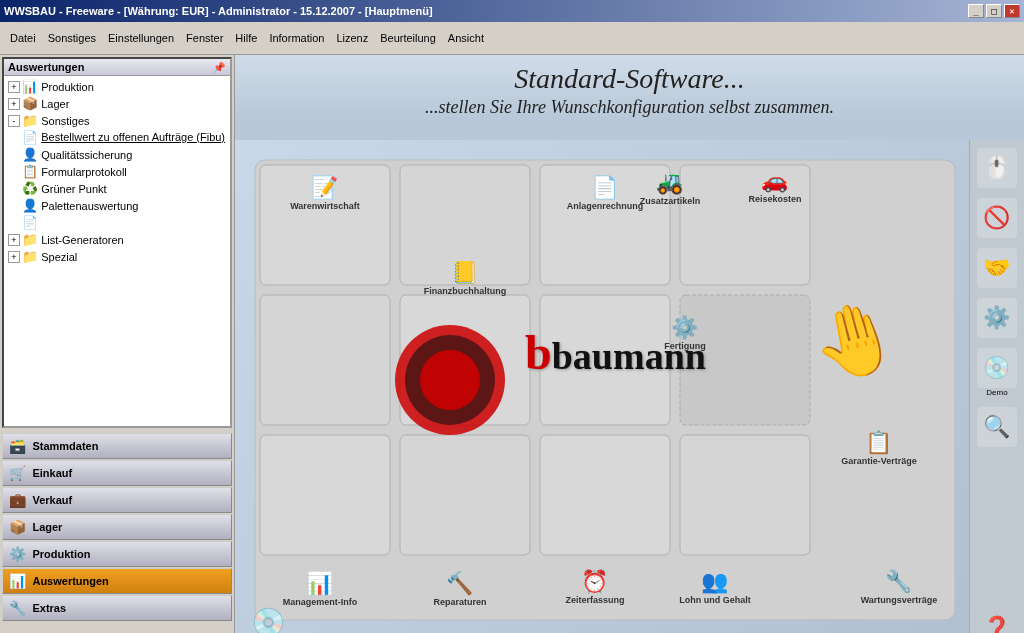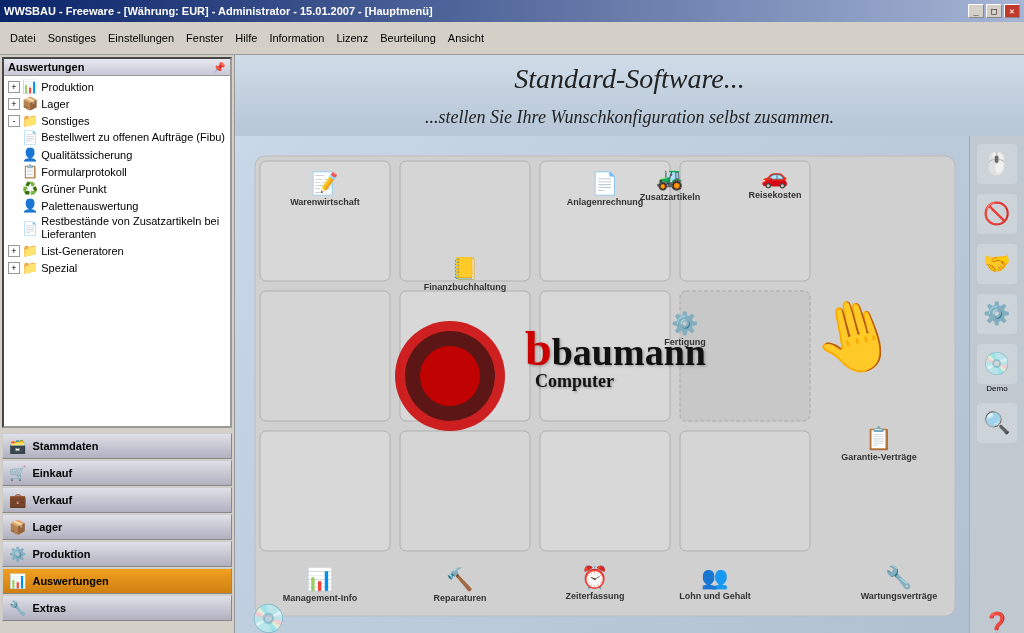--- a/index.html
+++ b/index.html
@@ -146,29 +146,29 @@
       background: #b8c8d8;
       position: relative;
       overflow: hidden;
     }
 
     .headline {
       font-family: 'Times New Roman', cursive;
       font-size: 28px;
       font-style: italic;
       color: #222;
-      margin-bottom: 12px;
+      margin-bottom: 2px;
       font-weight: normal;
     }
     .subheadline {
       font-family: 'Times New Roman', cursive;
       font-size: 18px;
       font-style: italic;
       color: #222;
-      margin-bottom: 8px;
+      margin-bottom: 22px;
     }
     .right-icon {
       width: 40px; height: 40px;
       display: flex; align-items: center; justify-content: center;
       font-size: 22px;
       cursor: pointer;
       background: rgba(255,255,255,0.2);
       border-radius: 4px;
     }
 
@@ -183,21 +183,21 @@
       color: #333;
       cursor: pointer;
       padding-bottom: 4px;
     }
     .pp .icon { font-size: 22px; }
   </style>
 </head>
 <body>
 
 <div class="window-title-bar">
-  <span>WWSBAU - Freeware - [Währung: EUR] - Administrator - 15.01.2007 - [Hauptmenü]</span>
+  <span>WWSBAU - Freeware - [Währung: EUR] - Administrator - 15.12.2007 - [Hauptmenü]</span>
   <div class="window-controls">
     <button class="win-btn">_</button>
     <button class="win-btn">□</button>
     <button class="win-btn win-btn-close">✕</button>
   </div>
 </div>
 
 <div class="menu-bar">
   <span class="menu-item">Datei</span>
   <span class="menu-item">Sonstiges</span>
@@ -234,41 +234,40 @@
         </div>
 
         <div class="tree-item">
           <div class="tree-expand">-</div>
           <span class="tree-icon">📁</span>
           <span>Sonstiges</span>
         </div>
 
         <div class="tree-item tree-indent">
           <span class="tree-icon">📄</span>
-          <span style="white-space:normal;line-height:1.2;">Bestellwert zu offenen Aufträge (Fibu)</span>
+          <span style="white-space:normal;line-height:1.2;text-decoration:underline;">Bestellwert zu offenen Aufträge (Fibu)</span>
         </div>
         <div class="tree-item tree-indent">
           <span class="tree-icon">👤</span>
           <span>Qualitätssicherung</span>
         </div>
         <div class="tree-item tree-indent">
           <span class="tree-icon">📋</span>
           <span>Formularprotokoll</span>
         </div>
         <div class="tree-item tree-indent">
           <span class="tree-icon">♻️</span>
           <span>Grüner Punkt</span>
         </div>
         <div class="tree-item tree-indent">
           <span class="tree-icon">👤</span>
           <span>Palettenauswertung</span>
         </div>
         <div class="tree-item tree-indent">
           <span class="tree-icon">📄</span>
-          <span style="white-space:normal;line-height:1.2;">Restbestände von Zusatzartikeln bei Lieferanten</span>
         </div>
 
         <div class="tree-item">
           <div class="tree-expand">+</div>
           <span class="tree-icon">📁</span>
           <span>List-Generatoren</span>
         </div>
 
         <div class="tree-item">
           <div class="tree-expand">+</div>
@@ -377,21 +376,20 @@
           <span>Reisekosten</span>
         </div>
 
         <div class="pp" style="left:390px; top:175px; width:120px;">
           <span class="icon">⚙️</span>
           <span>Fertigung</span>
         </div>
 
         <div style="position:absolute; left:290px; top:185px; font-size:38px; font-weight:bold; color:#111; font-family:'Times New Roman',serif; text-shadow:1px 1px 3px rgba(0,0,0,0.3);">
           <span style="color:#cc0000; font-size:48px;">b</span><span>baumann</span>
-          <div style="font-size:18px; margin-top:-5px; margin-left:10px;">Computer</div>
         </div>
 
         <div style="position:absolute; right:70px; top:160px; font-size:70px; transform:rotate(-15deg); z-index:5;">🤚</div>
 
         <div class="pp" style="right:30px; top:290px; width:120px;">
           <span class="icon">📋</span>
           <span>Garantie-Verträge</span>
         </div>
 
         <div class="pp" style="left:25px; bottom:40px; width:120px;">

